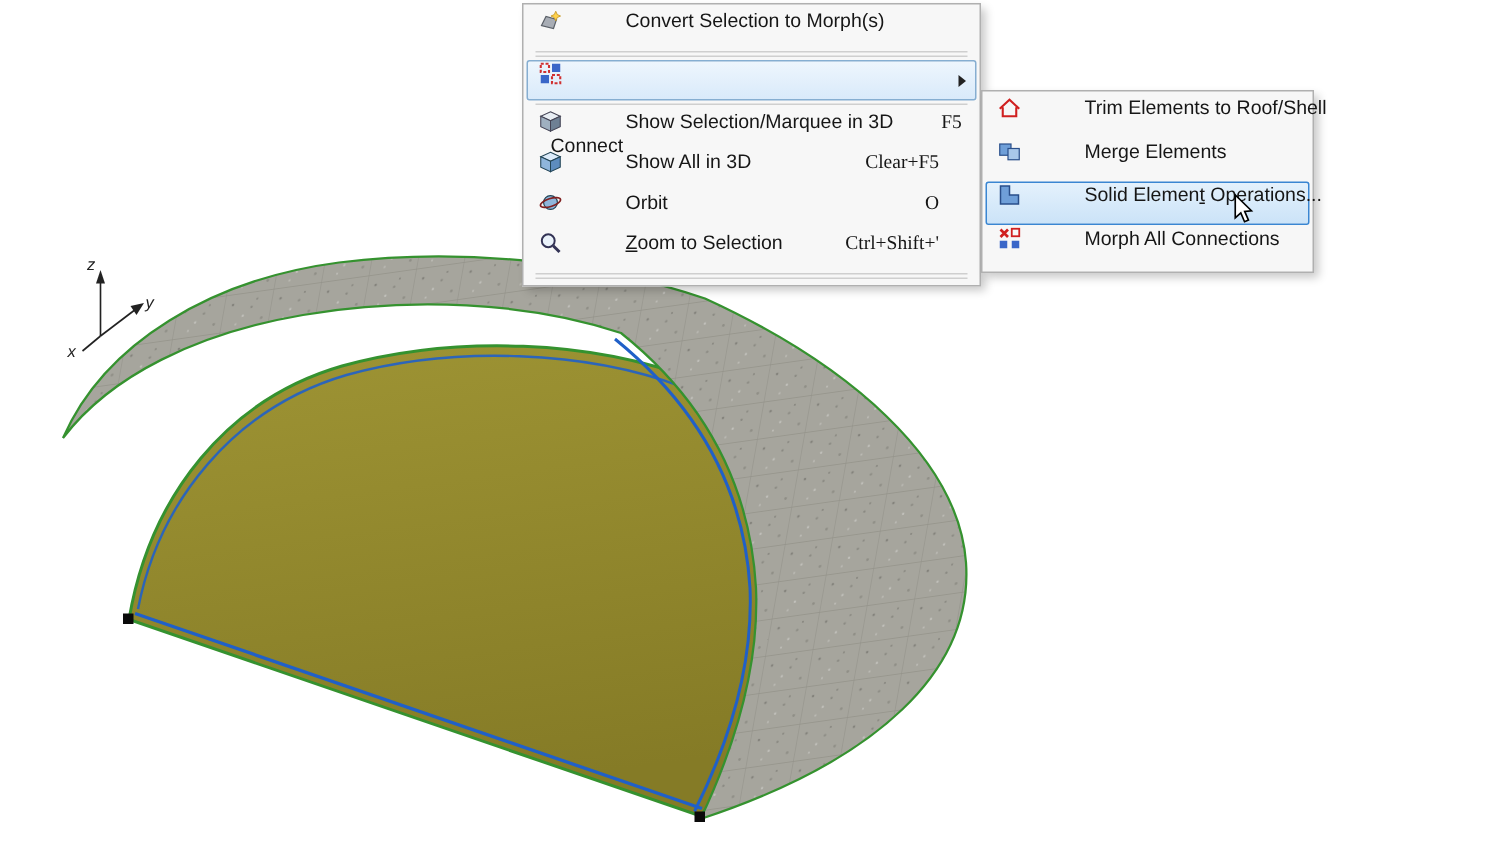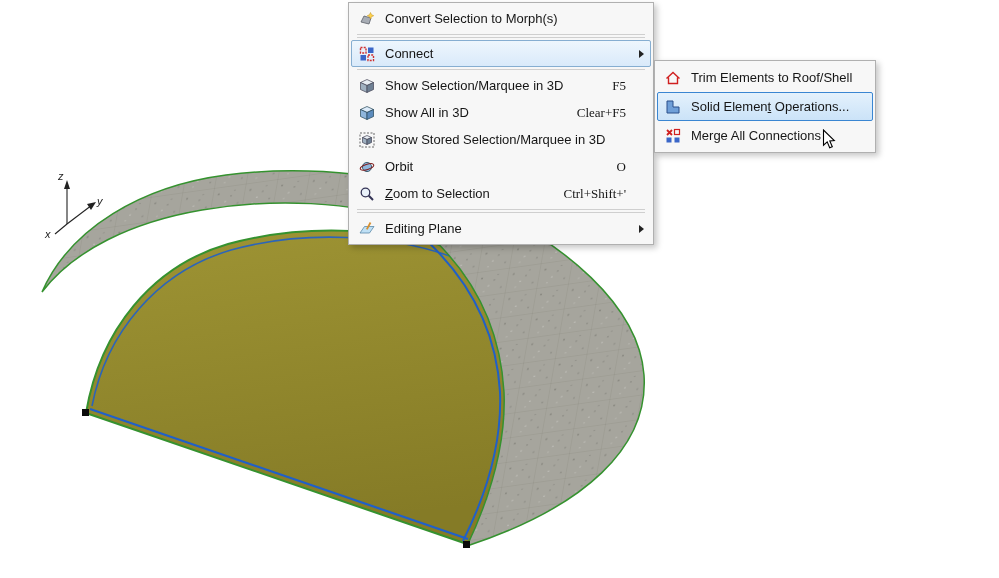--- a/index.html
+++ b/index.html
@@ -9,29 +9,29 @@
   }
   html,body{margin:0;padding:0;}
   body{width:999px;height:578px;overflow:hidden;background:#fff;
        font-family:"Liberation Sans",sans-serif;font-size:13px;color:#161616;}
   #stage{position:relative;width:999px;height:578px;}
   #scene{position:absolute;left:0;top:0;}
   .menu{position:absolute;background:#f7f7f7;border:1px solid #b0b0b0;
         box-shadow:3px 3px 6px rgba(0,0,0,0.22);padding:2px 0;box-sizing:border-box;}
   .menu.main{left:348px;top:2px;width:306px;z-index:5;}
   .menu.sub{left:654px;top:60px;width:222px;z-index:6;}
-  .mi{position:relative;display:flex;align-items:center;height:27px;margin:0 2px;
+  .mi{position:relative;display:flex;align-items:flex-start;height:27px;margin:0 2px;
       padding:0 6px;box-sizing:border-box;border:1px solid transparent;border-radius:2px;
-      white-space:nowrap;cursor:default;}
+      white-space:nowrap;cursor:default;gap:32px;}
   .menu.sub .mi{height:29px;}
   .ic{width:18px;height:16px;display:inline-flex;align-items:center;justify-content:center;flex:none;}
   .ic svg{display:block;}
   .lbl{margin-left:9px;}
   .sc{margin-left:auto;padding-right:18px;font-family:Liberation Serif, serif;}
-  .mi.hl{background:linear-gradient(#eef6fd,#d9eafa);border-color:var(--menu_highlight_border);}
+  .mi.hl{background:linear-gradient(#eef6fd,#d9eafa);border-color:var(--menu_highlight_border);flex-direction:column;}
   .mi.hl2{background:linear-gradient(#e4f1fc,#cbe3f8);border-color:var(--submenu_highlight_border);}
   .sep{height:1px;background:#cfcfcf;margin:2px 8px;}
   .arrow{position:absolute;right:6px;top:50%;transform:translateY(-50%);
          width:0;height:0;border:4px solid transparent;border-left:5px solid #222;border-right:none;}
   .cursor{position:absolute;left:822px;top:129px;z-index:10;}
   u{text-decoration:underline;}
 </style>
 </head>
 <body>
 
@@ -137,32 +137,20 @@
         <svg width="16" height="16" viewBox="0 0 16 16">
             <polygon points="8,1.5 14.5,4.5 8,7.5 1.5,4.5" fill="#dcebfa" stroke="#245" stroke-width="0.7"></polygon>
             <polygon points="1.5,4.5 8,7.5 8,14.5 1.5,11.5" fill="#8fb6dc" stroke="#245" stroke-width="0.7"></polygon>
             <polygon points="14.5,4.5 8,7.5 8,14.5 14.5,11.5" fill="#5d8cbe" stroke="#245" stroke-width="0.7"></polygon>
           </svg>
       </span>
       <span class="lbl">Show All in 3D</span>
       <span class="sc">Clear+F5</span>
     </div>
 
-    <div class="mi">
-      <span class="ic">
-        <svg width="16" height="16" viewBox="0 0 16 16">
-            <rect x="1" y="1" width="14" height="14" fill="none" stroke="#666" stroke-width="1" stroke-dasharray="2 1.5"></rect>
-            <polygon points="8,3.5 12.5,5.5 8,7.5 3.5,5.5" fill="#e8eef4" stroke="#445" stroke-width="0.7"></polygon>
-            <polygon points="3.5,5.5 8,7.5 8,12.5 3.5,10.5" fill="#9fb0c0" stroke="#445" stroke-width="0.7"></polygon>
-            <polygon points="12.5,5.5 8,7.5 8,12.5 12.5,10.5" fill="#6e8094" stroke="#445" stroke-width="0.7"></polygon>
-          </svg>
-      </span>
-      <span class="lbl">Show Stored Selection/Marquee in 3D</span>
-      <span class="sc"></span>
-    </div>
 
     <div class="mi">
       <span class="ic">
         <svg width="16" height="16" viewBox="0 0 16 16">
             <circle cx="8" cy="8" r="4.6" fill="#8fb6dc" stroke="#245" stroke-width="0.8"></circle>
             <ellipse cx="8" cy="8" rx="7" ry="2.6" fill="none" stroke="#802020" stroke-width="1.1" transform="rotate(-18 8 8)"></ellipse>
           </svg>
       </span>
       <span class="lbl">Orbit</span>
       <span class="sc">O</span>
@@ -177,65 +165,63 @@
       </span>
       <span class="lbl"><u>Z</u>oom to Selection</span>
       <span class="sc">Ctrl+Shift+'</span>
     </div>
 
     <div class="sep"></div>
 
 
     <div class="sep"></div>
 
-    <div class="mi">
-      <span class="ic">
-        <svg width="16" height="16" viewBox="0 0 16 16">
-            <polygon points="1,12 5.5,5.5 15,5.5 10.5,12" fill="#bfe0f5" stroke="#5b89a8" stroke-width="0.8"></polygon>
-            <line x1="11.5" y1="1.5" x2="7.8" y2="8.4" stroke="#d89030" stroke-width="1.8"></line>
-          </svg>
-      </span>
-      <span class="lbl">Editing Plane</span>
-      <span class="sc"></span>
-      <span class="arrow"></span>
-    </div>
 
   </div>
 
   <div class="menu sub">
 
     <div class="mi">
       <span class="ic">
         <svg width="16" height="16" viewBox="0 0 16 16">
             <path d="M1.5,8.5 L8,2.5 L14.5,8.5 M3.5,7.5 V13.5 H12.5 V7.5" fill="none" stroke="#d02020" stroke-width="1.4"></path>
           </svg>
       </span>
       <span class="lbl">Trim Elements to Roof/Shell</span>
     </div>
 
+    <div class="mi">
+      <span class="ic">
+        <svg width="16" height="16" viewBox="0 0 16 16">
+            <rect x="1.5" y="3" width="7.5" height="7.5" fill="#6f9fd8" stroke="#2a4f8a" stroke-width="0.8"></rect>
+            <rect x="7" y="6" width="7.5" height="7.5" fill="#a9c8ea" stroke="#2a4f8a" stroke-width="0.8"></rect>
+          </svg>
+      </span>
+      <span class="lbl">Merge Elements</span>
+    </div>
 
     <div class="mi hl2">
       <span class="ic">
         <svg width="16" height="16" viewBox="0 0 16 16">
             <path d="M2,2 H8 V8 H14 V14 H2 Z" fill="#6f9fd8" stroke="#2a4f8a" stroke-width="1"></path>
           </svg>
       </span>
       <span class="lbl">Solid Elemen<u>t</u> Operations...</span>
     </div>
 
     <div class="mi">
       <span class="ic">
         <svg width="16" height="16" viewBox="0 0 16 16">
             <path d="M2,2 L7,7 M7,2 L2,7" stroke="#d02020" stroke-width="1.8"></path>
             <rect x="9.5" y="1.5" width="5" height="5" fill="none" stroke="#d02020" stroke-width="1.2"></rect>
             <rect x="1.5" y="9.5" width="5" height="5" fill="#3a66c8"></rect>
             <rect x="9.5" y="9.5" width="5" height="5" fill="#3a66c8"></rect>
           </svg>
       </span>
-      <span class="lbl">Merge All Connections</span>
+      <span class="lbl">Morph All Connections</span>
     </div>
 
   </div>
 
   <svg class="cursor" width="16" height="22" viewBox="0 0 16 22">
     <path d="M1.5,1 L1.5,16.2 L5.2,12.9 L7.7,18.8 L10.3,17.7 L7.8,11.9 L12.3,11.5 Z" fill="#ffffff" stroke="#000000" stroke-width="1.1"></path>
   </svg>
 
 </div>
 

